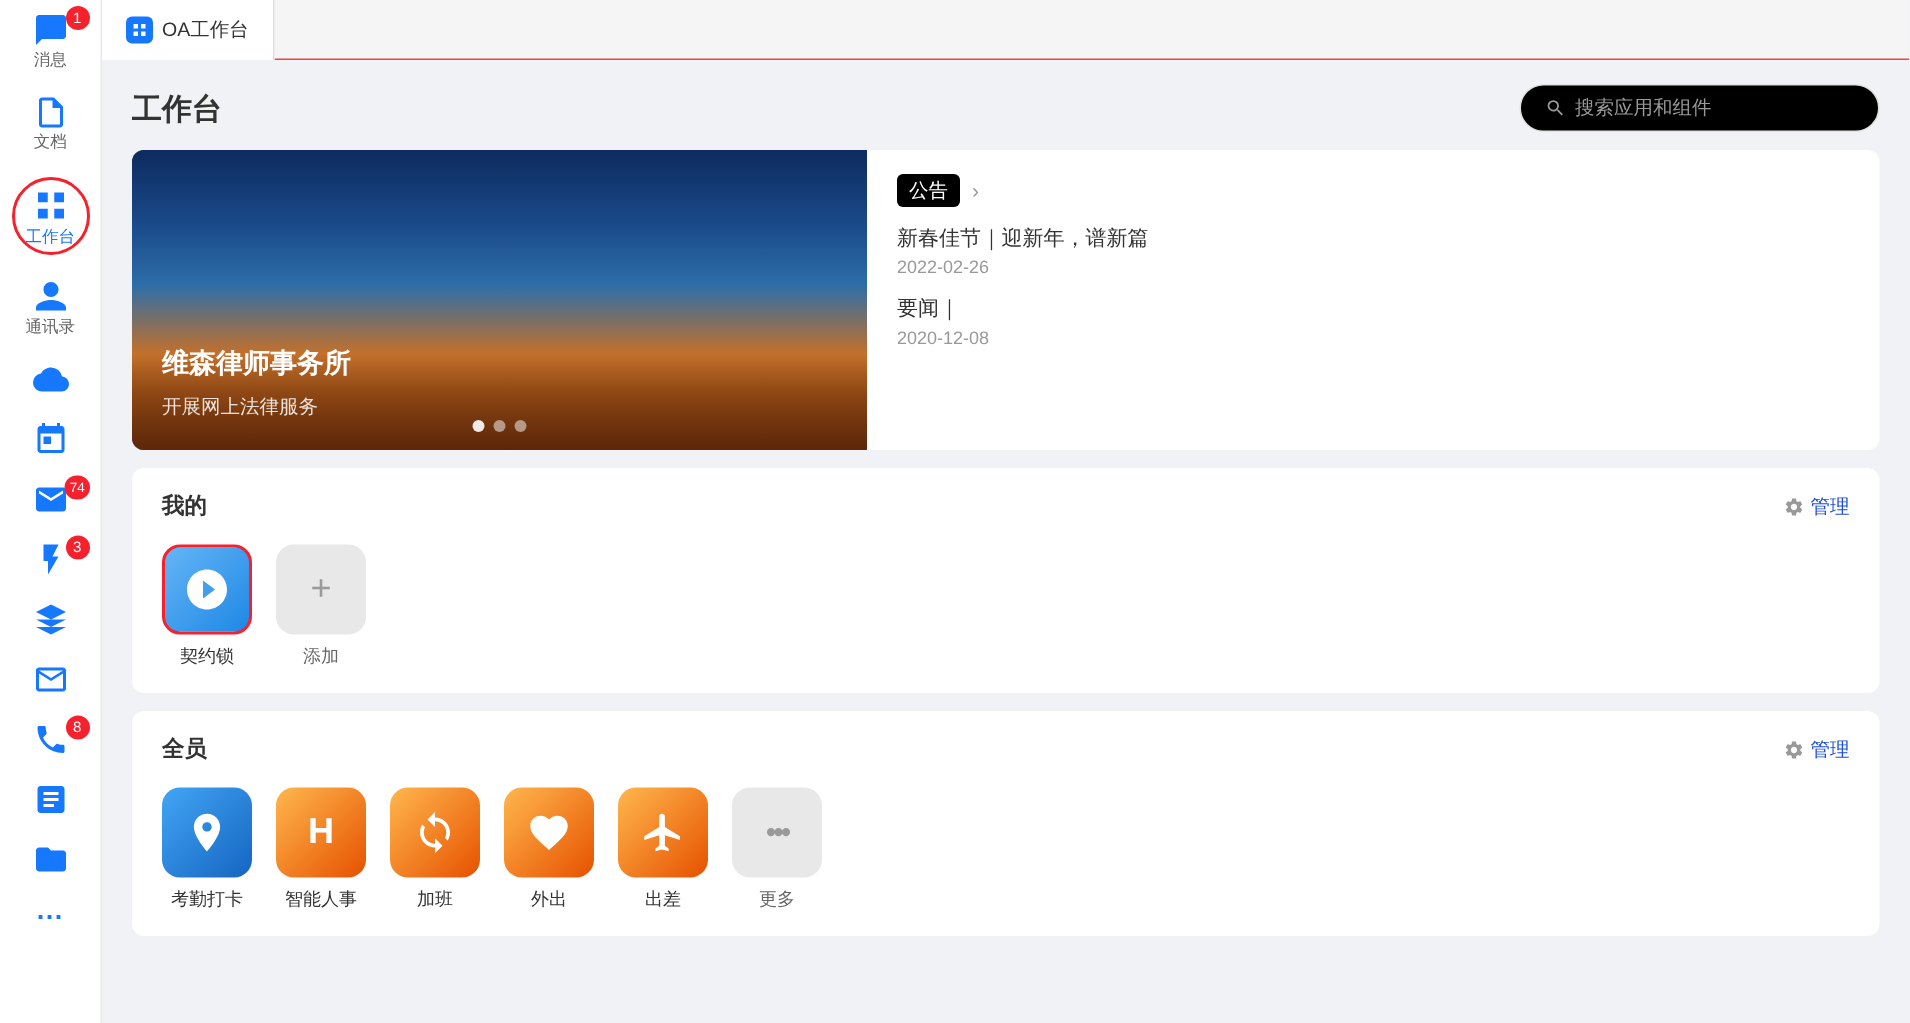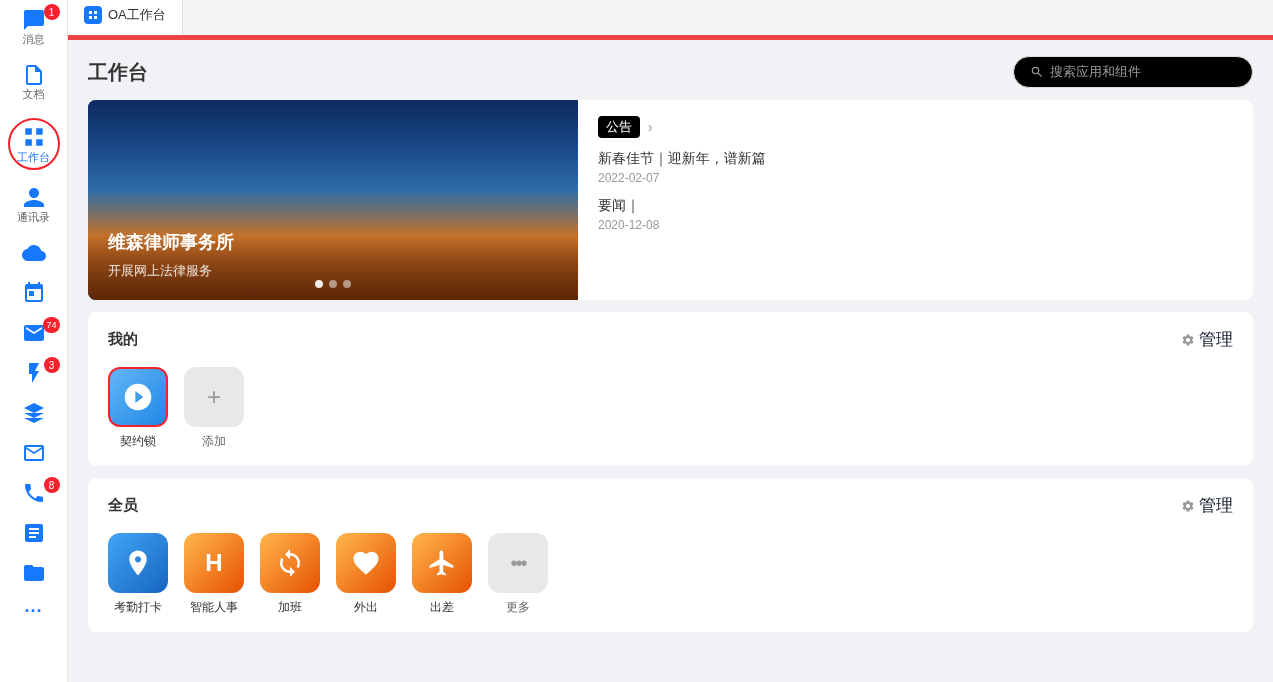--- a/index.html
+++ b/index.html
@@ -70,23 +70,23 @@
       display: flex;
       flex-direction: column;
       flex: 1;
       overflow: hidden;
     }
 
     
     .tab-bar {
       background: #f5f5f5;
       display: flex;
-      align-items: flex-end;
+      align-items: center;
       height: 40px;
-      border-bottom: 5px solid #ef4444;
+      border-bottom: 1px solid #ef4444;
       padding-left: 0;
     }
     .tab {
       display: flex;
       align-items: center;
       padding: 0 16px;
       height: 40px;
       background: #fff;
       border-right: 1px solid #e0e0e0;
       font-size: 13px;
@@ -246,22 +246,22 @@
       align-items: center;
       justify-content: space-between;
       margin-bottom: 16px;
     }
     .section-title {
       font-size: 15px;
       font-weight: 600;
       color: #333;
     }
     .section-manage {
-      color: #0f172a;
-      font-size: 17px;
+      color: #1d4ed8;
+      font-size: 13px;
       cursor: pointer;
       display: flex;
       align-items: center;
       gap: 4px;
     }
 
     .apps-grid {
       display: flex;
       gap: 16px;
       flex-wrap: wrap;
@@ -433,21 +433,21 @@
           </div>
         </div>
 
         <div class="announcement-panel">
           <div class="announcement-header">
             <div class="announcement-tag">公告</div>
             <span class="announcement-arrow">›</span>
           </div>
           <div class="announcement-item">
             <div class="announcement-title-text">新春佳节｜迎新年，谱新篇</div>
-            <div class="announcement-date">2022-02-07</div>
+            <div class="announcement-date">2022-02-26</div>
           </div>
           <div class="announcement-item">
             <div class="announcement-title-text">要闻｜</div>
             <div class="announcement-date">2020-12-08</div>
           </div>
         </div>
       </div>
 
       <div class="section-card">
         <div class="section-header">

